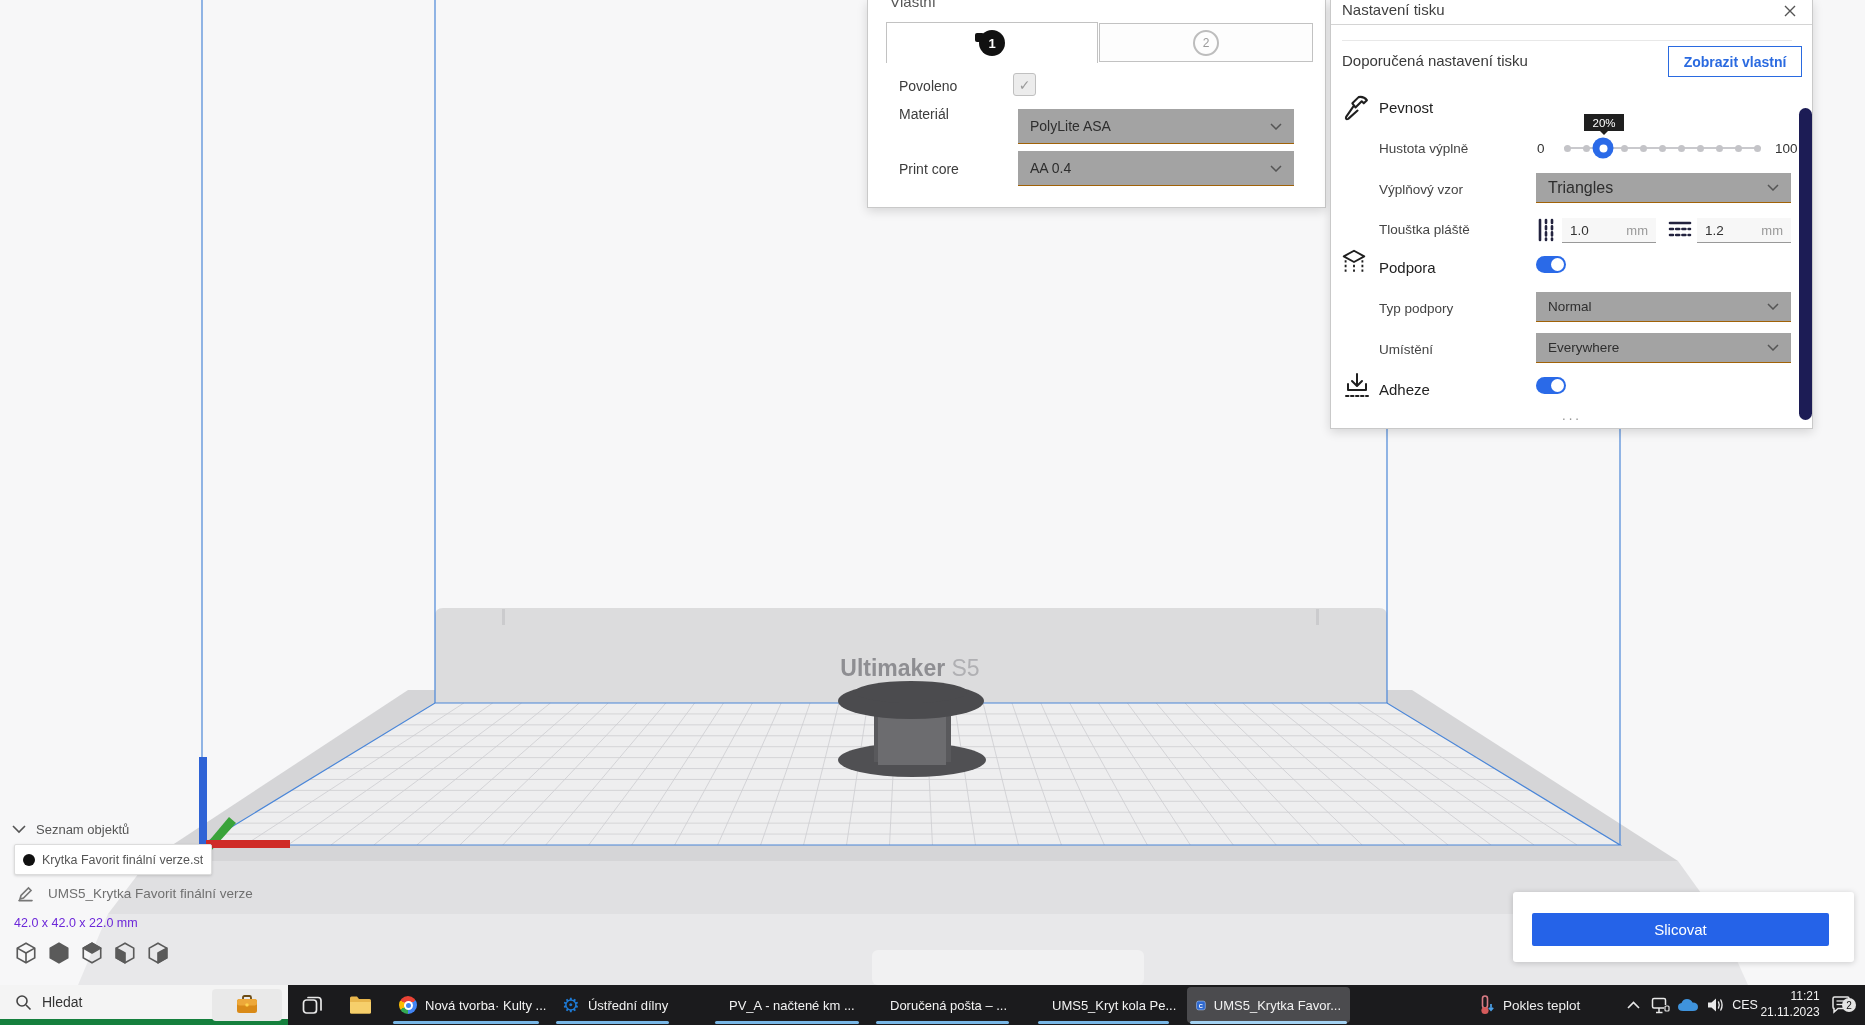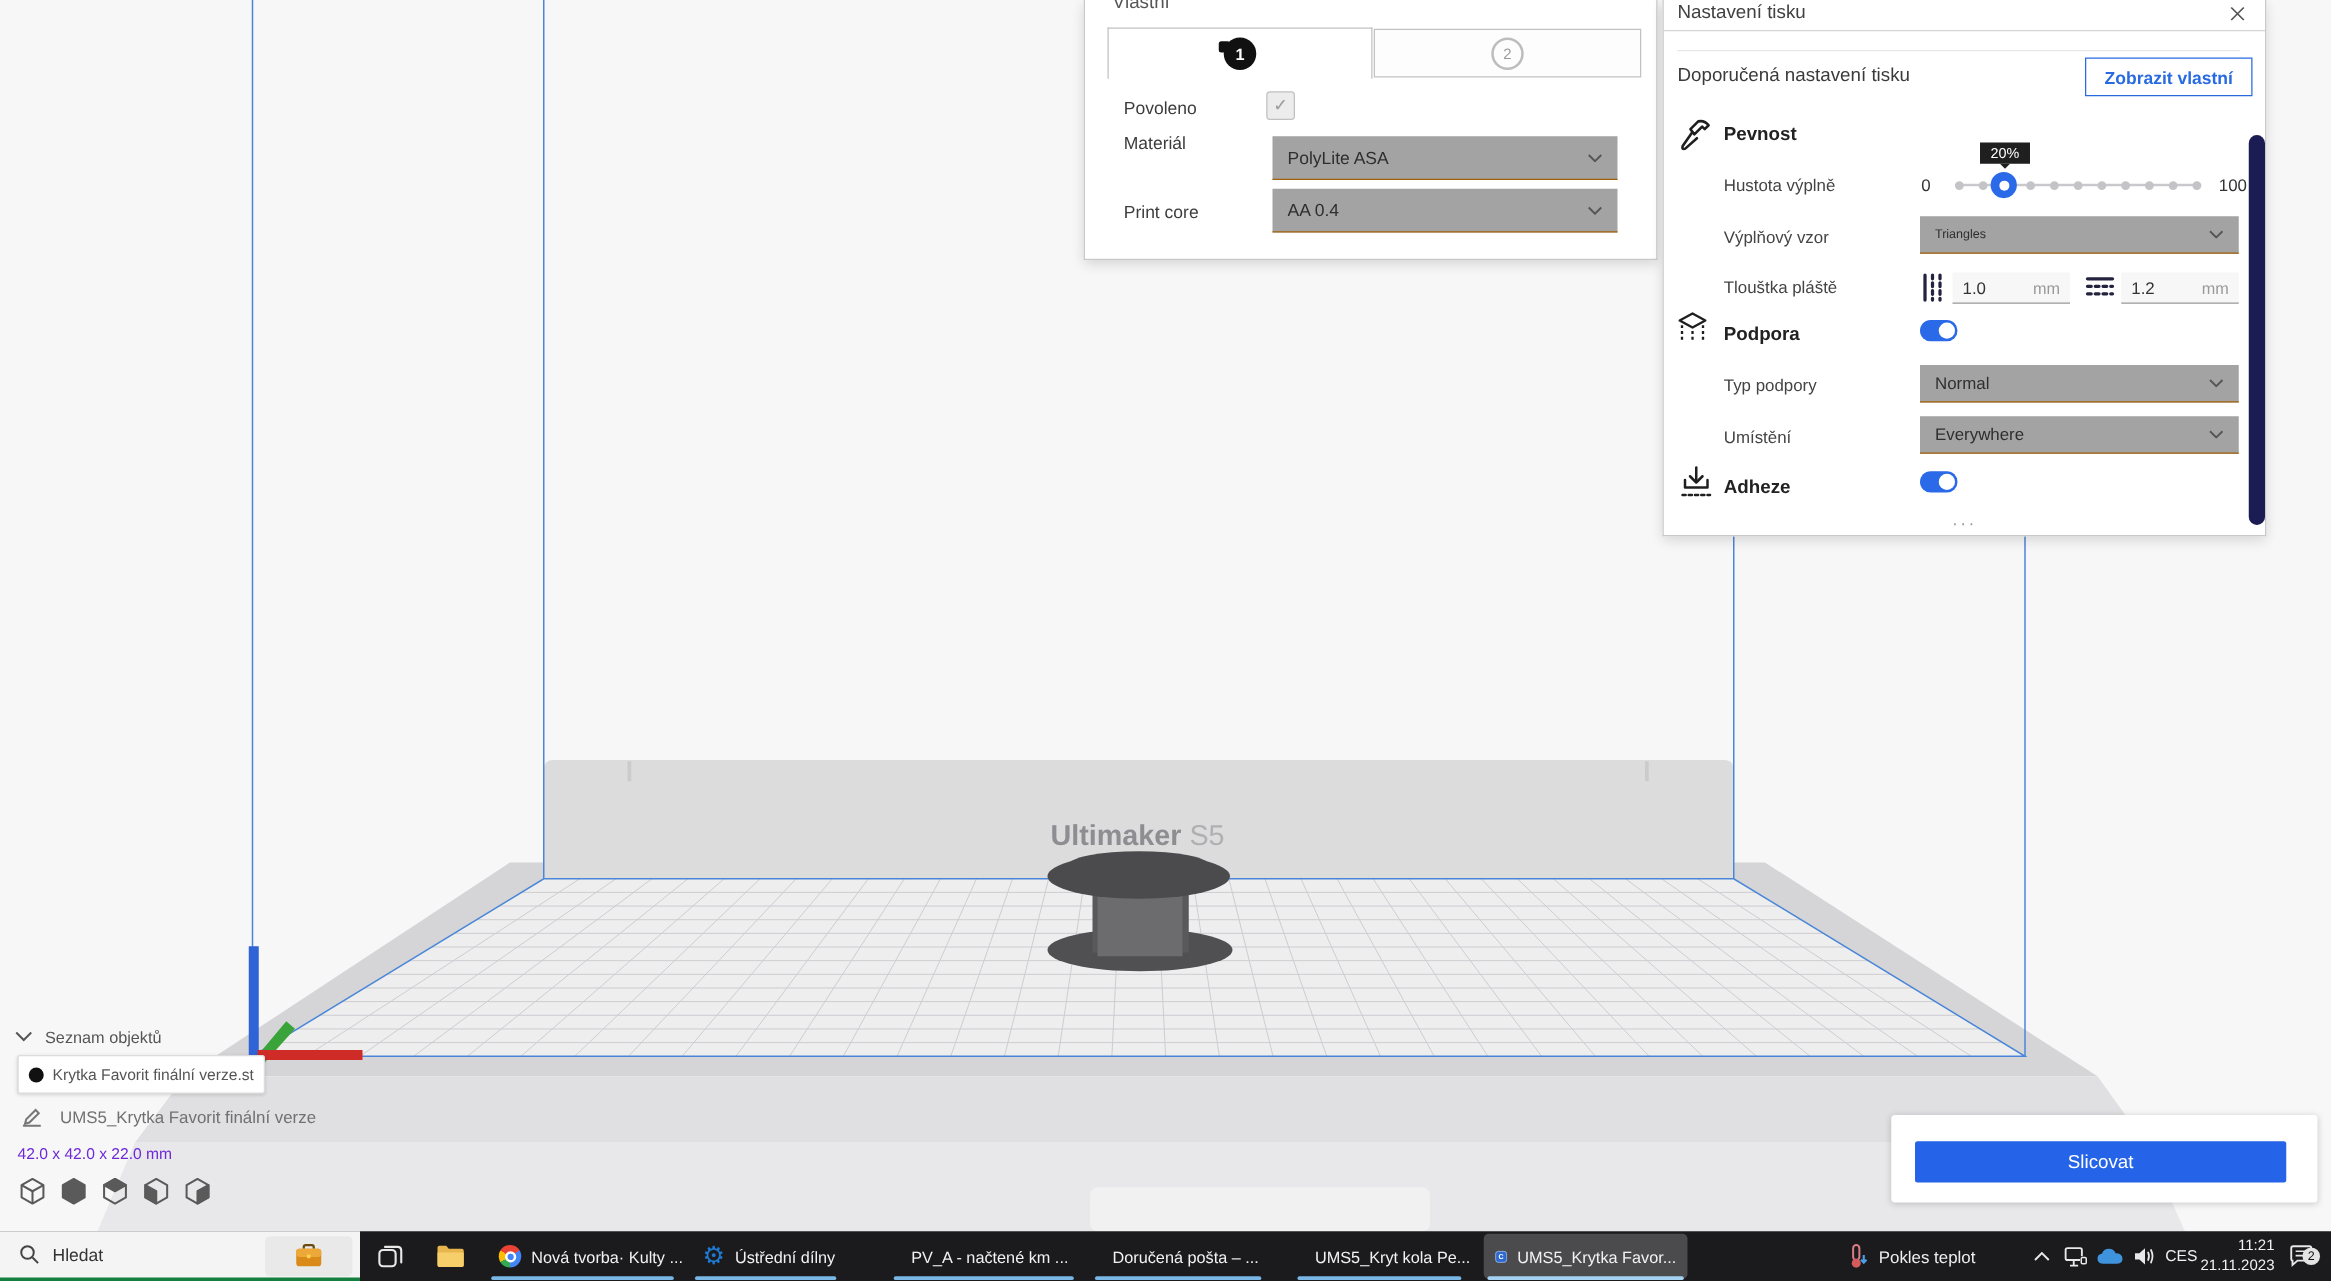--- a/index.html
+++ b/index.html
@@ -19,21 +19,21 @@
   .ext1 span{position:relative;z-index:1;}
   .ext2{width:22px;height:22px;border-radius:50%;border:2px solid #bdbdbd;color:#9a9a9a;font-size:12px;display:flex;align-items:center;justify-content:center;}
   .rowlabel{position:absolute;font-size:14px;color:#3c3c3c;}
   .sel{position:absolute;background:#a3a3a3;border-bottom:1px solid #a16207;display:flex;align-items:center;font-size:14px;color:#2e2e2e;padding:0 12px;box-sizing:border-box;justify-content:space-between;}
   .sel .txt{flex:1;overflow:hidden;white-space:nowrap;}
   .chk{position:absolute;width:23px;height:23px;background:#ececec;border:1px solid #c0c0c0;border-radius:3px;color:#9b9b9b;font-size:14px;display:flex;align-items:center;justify-content:center;box-sizing:border-box;}
   
   #settingsPanel{left:1330px;top:0;width:483px;height:429px;border-top:none;}
   .hr{position:absolute;height:1px;background:#d4d4d4;}
   .secicon{position:absolute;width:28px;height:28px;}
-  .bold15{font-weight:bold;font-size:15px;color:#222;position:absolute;text-align:center;}
+  .bold15{font-weight:normal;font-size:15px;color:#222;position:absolute;text-align:center;}
   .lab13{position:absolute;font-size:13.5px;color:#444;}
   .btn-outline{position:absolute;border:1px solid #2a6ae0;color:#2a6ae0;font-weight:bold;font-size:14px;background:#fff;display:flex;align-items:center;justify-content:center;box-sizing:border-box;}
   .toggle{position:absolute;width:30px;height:17px;border-radius:9px;background:#2a6ae8;}
   .toggle::after{content:"";position:absolute;right:2px;top:2px;width:13px;height:13px;border-radius:50%;background:#fff;}
   .slider{position:absolute;left:233px;top:140px;width:197px;height:16px;display:flex;justify-content:space-between;align-items:center;}
   .slider::before{content:"";position:absolute;left:0;right:0;top:7px;height:2px;background:#c9c9cd;}
   .sdot{width:7px;height:7px;border-radius:50%;background:#c4c4c8;position:relative;}
   .shandle{position:absolute;left:20%;top:50%;transform:translate(-50%,-50%);width:21px;height:21px;border-radius:50%;background:#2a6ae8;}
   .shandle::after{content:"";position:absolute;left:50%;top:50%;transform:translate(-50%,-50%);width:8px;height:8px;border-radius:50%;background:#fff;}
   .tooltip{position:absolute;left:253px;top:114px;width:40px;height:17px;background:#1f1f1f;color:#fff;font-size:11.5px;display:flex;align-items:center;justify-content:center;}
@@ -48,21 +48,21 @@
   #objCard{position:absolute;left:14px;top:844px;width:198px;height:31px;background:#fff;border:1px solid #dcdcdc;border-radius:2px;box-shadow:0 1px 3px rgba(0,0,0,.15);display:flex;align-items:center;box-sizing:border-box;padding:0 8px;gap:7px;}
   #objCard .dot{width:12px;height:12px;border-radius:50%;background:#111;flex:none;}
   #objCard .txt{font-size:12.5px;color:#555;white-space:nowrap;overflow:hidden;}
   .viewbtns{position:absolute;left:14px;top:941px;display:flex;gap:9px;}
   .viewbtns svg{display:block;}
   
   #sliceCard{position:absolute;left:1513px;top:892px;width:341px;height:70px;background:#fff;border-radius:3px;box-shadow:0 1px 6px rgba(0,0,0,.18);}
   #sliceBtn{position:absolute;left:19px;top:21px;width:297px;height:33px;background:#2563e8;border-radius:2px;color:#fff;font-size:15px;display:flex;align-items:center;justify-content:center;}
   
   #taskbar{position:absolute;left:0;top:985px;width:1865px;height:40px;background:#1b1b1d;color:#eee;}
-  #searchBox{position:absolute;left:0;top:0;width:288px;height:40px;background:#f4f4f4;display:flex;align-items:center;box-sizing:border-box;border-bottom:3px solid #15803d;}
+  #searchBox{position:absolute;left:0;top:0;width:288px;height:40px;background:#f4f4f4;display:flex;align-items:center;box-sizing:border-box;border-bottom:6px solid #15803d;}
   #searchBox .stext{font-size:14px;color:#333;margin-left:10px;}
   #highlightPill{position:absolute;left:212px;top:4px;width:70px;height:32px;background:#e9e9e9;border-radius:4px;display:flex;align-items:center;justify-content:center;}
   .tico{position:absolute;top:0;width:36px;height:40px;display:flex;align-items:center;justify-content:center;}
   .tbtn{position:absolute;top:0;height:40px;display:flex;align-items:center;gap:8px;padding:0 9px;box-sizing:border-box;}
   .tbtn::after{content:"";position:absolute;left:3px;right:3px;bottom:1px;height:3px;border-radius:2px;background:#79b7e6;}
   .tbtn.active{background:#4b4b4e;border-radius:4px;top:2px;height:36px;}
   .tbtn.active::after{background:#a4d2f2;bottom:-1px;}
   .tlabel{font-size:13px;color:#f2f2f2;white-space:nowrap;}
   .gearglyph{font-size:20px;color:#1e7ad4;line-height:1;}
   .chrome{width:18px;height:18px;border-radius:50%;background:conic-gradient(from -60deg,#ea4335 0 33%,#4285f4 0 66%,#34a853 0 83%,#fbbc05 0 100%);position:relative;flex:none;}
@@ -220,21 +220,21 @@
         <span class="sdot"></span>
         <span class="sdot"></span>
         <span class="sdot"></span>
         <span class="sdot"></span>
       <div class="shandle"></div>
     </div>
     <div class="tooltip">20%</div>
     <div class="lab13" style="left:444px;top:141px;color:#333">100</div>
 
     <div class="lab13" style="left:48px;top:182px">Výplňový vzor</div>
-    <div class="sel" style="left:205px;top:173px;width:255px;height:30px;font-size:10px">
+    <div class="sel" style="left:205px;top:173px;width:255px;height:30px;font-size:16px">
       <span class="txt">Triangles</span>
       <svg width="12" height="7" viewBox="0 0 12 7">
           <polyline points="1,1 6,6 11,1" fill="none" stroke="#555" stroke-width="1.5"></polyline>
         </svg>
     </div>
 
     <div class="lab13" style="left:48px;top:222px">Tlouštka pláště</div>
     <svg class="abs" style="left:206px;top:217px" width="20" height="26" viewBox="0 0 20 26">
       <g stroke="#23233f" stroke-width="2.6" stroke-linecap="round">
         <line x1="3" y1="3" x2="3" y2="23"></line>

